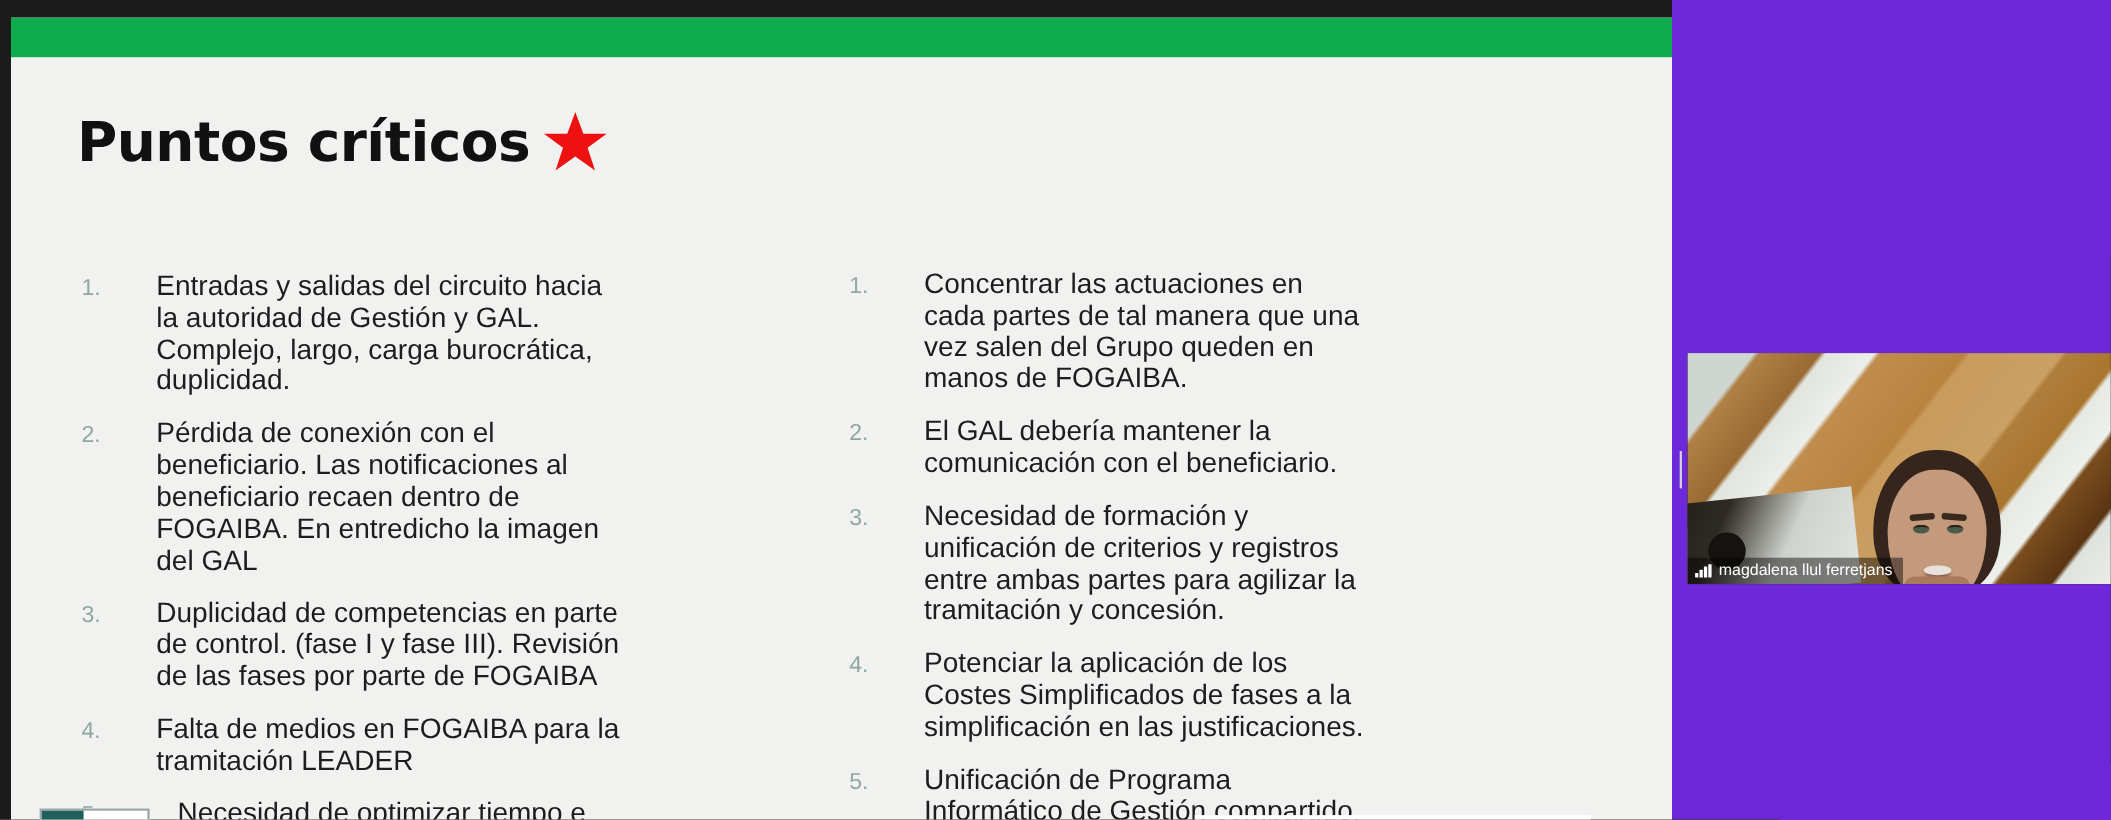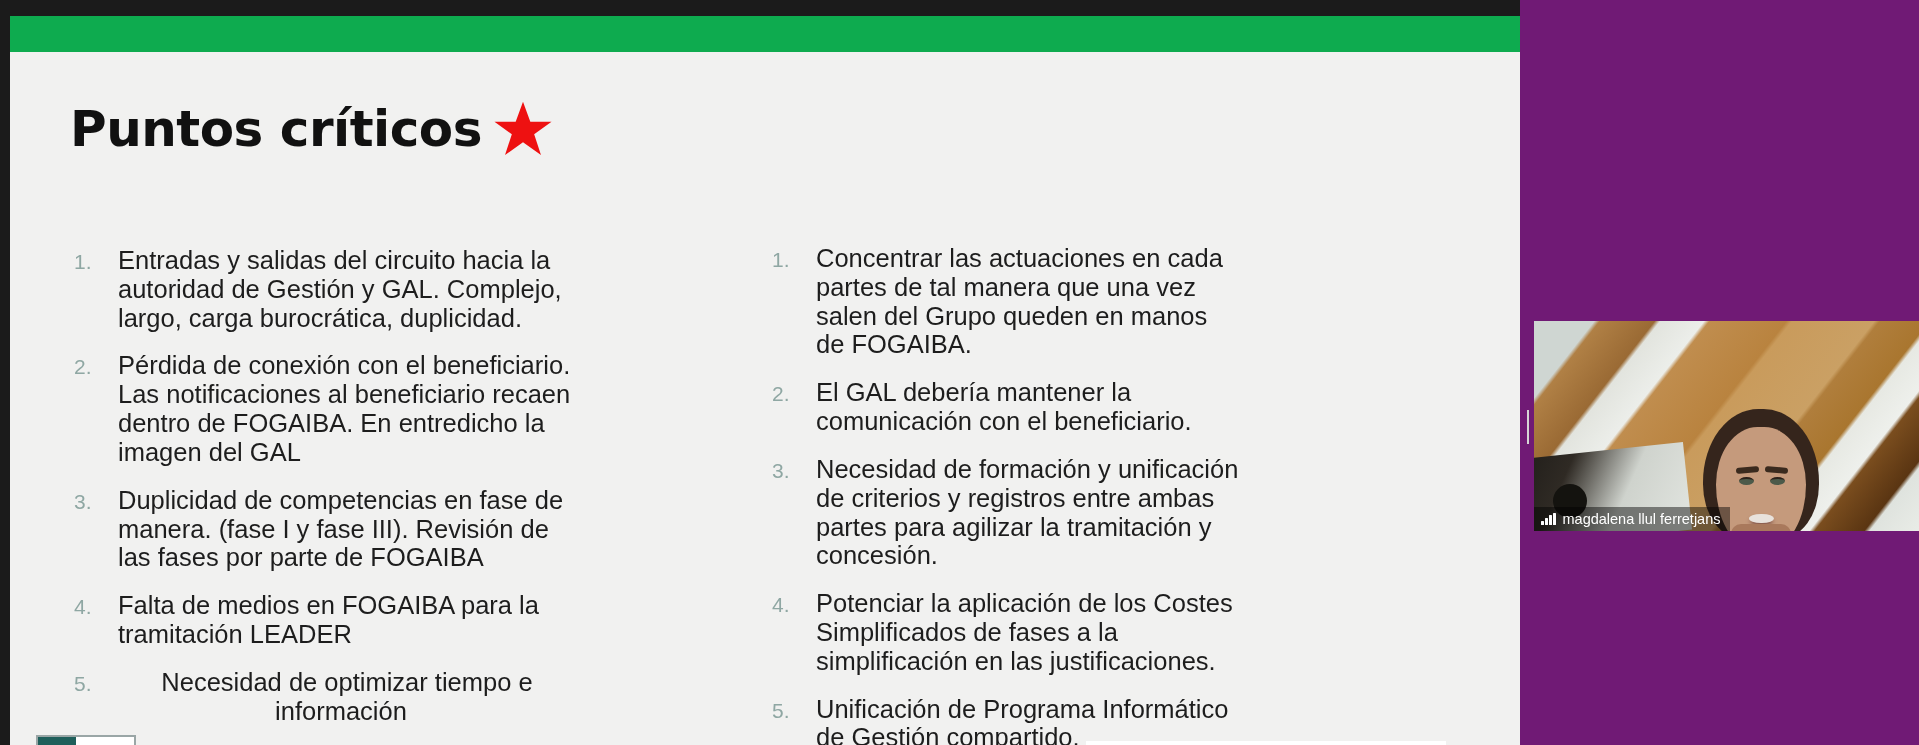--- a/index.html
+++ b/index.html
@@ -66,21 +66,21 @@
     margin-bottom: 19px;
   }
   .list-item .num {
     flex: 0 0 auto;
     width: 44px;
     font-size: 21px;
     line-height: 1.36;
     color: #8fa7a3;
     padding-top: 2px;
   }
-  .list-item .txt { flex: 1 1 auto; }
+  .list-item .txt { flex: 1 1 auto; margin-left: 24px; }
 
   
   .list.left .list-item.loose .txt { margin-left: -10px; text-indent: 12px; text-align: center; }
 
   
   .bottom-left-chip {
     position: absolute;
     left: 26px; bottom: -4px;
     width: 100px; height: 26px;
     background: #ffffff;
@@ -98,21 +98,21 @@
     left: 1076px; bottom: -6px;
     width: 360px; height: 22px;
     background: #ffffff;
   }
 
   
   .video-panel {
     position: absolute;
     left: 1520px; top: 0;
     width: 399px; height: 745px;
-    background: #701a75;
+    background: #6d28d9;
   }
   .drag-handle {
     position: absolute;
     left: 7px; top: 410px;
     width: 10px; height: 34px;
     display: flex; justify-content: space-between;
   }
   .drag-handle span {
     width: 2px; height: 100%;
     background: #d6d6d6;
@@ -234,21 +234,21 @@
       <li class="list-item">
         <span class="num">1.</span>
         <span class="txt">Entradas y salidas del circuito hacia la autoridad de Gestión y GAL. Complejo, largo, carga burocrática, duplicidad.</span>
       </li>
       <li class="list-item">
         <span class="num">2.</span>
         <span class="txt">Pérdida de conexión con el beneficiario. Las notificaciones al beneficiario recaen dentro de FOGAIBA. En entredicho la imagen del GAL</span>
       </li>
       <li class="list-item">
         <span class="num">3.</span>
-        <span class="txt">Duplicidad de competencias en fase de manera. (fase I y fase III). Revisión de las fases por parte de FOGAIBA</span>
+        <span class="txt">Duplicidad de competencias en parte de control. (fase I y fase III). Revisión de las fases por parte de FOGAIBA</span>
       </li>
       <li class="list-item">
         <span class="num">4.</span>
         <span class="txt">Falta de medios en FOGAIBA para la tramitación LEADER</span>
       </li>
       <li class="list-item loose">
         <span class="num">5.</span>
         <span class="txt">Necesidad de optimizar tiempo e información</span>
       </li>
     </ol>

